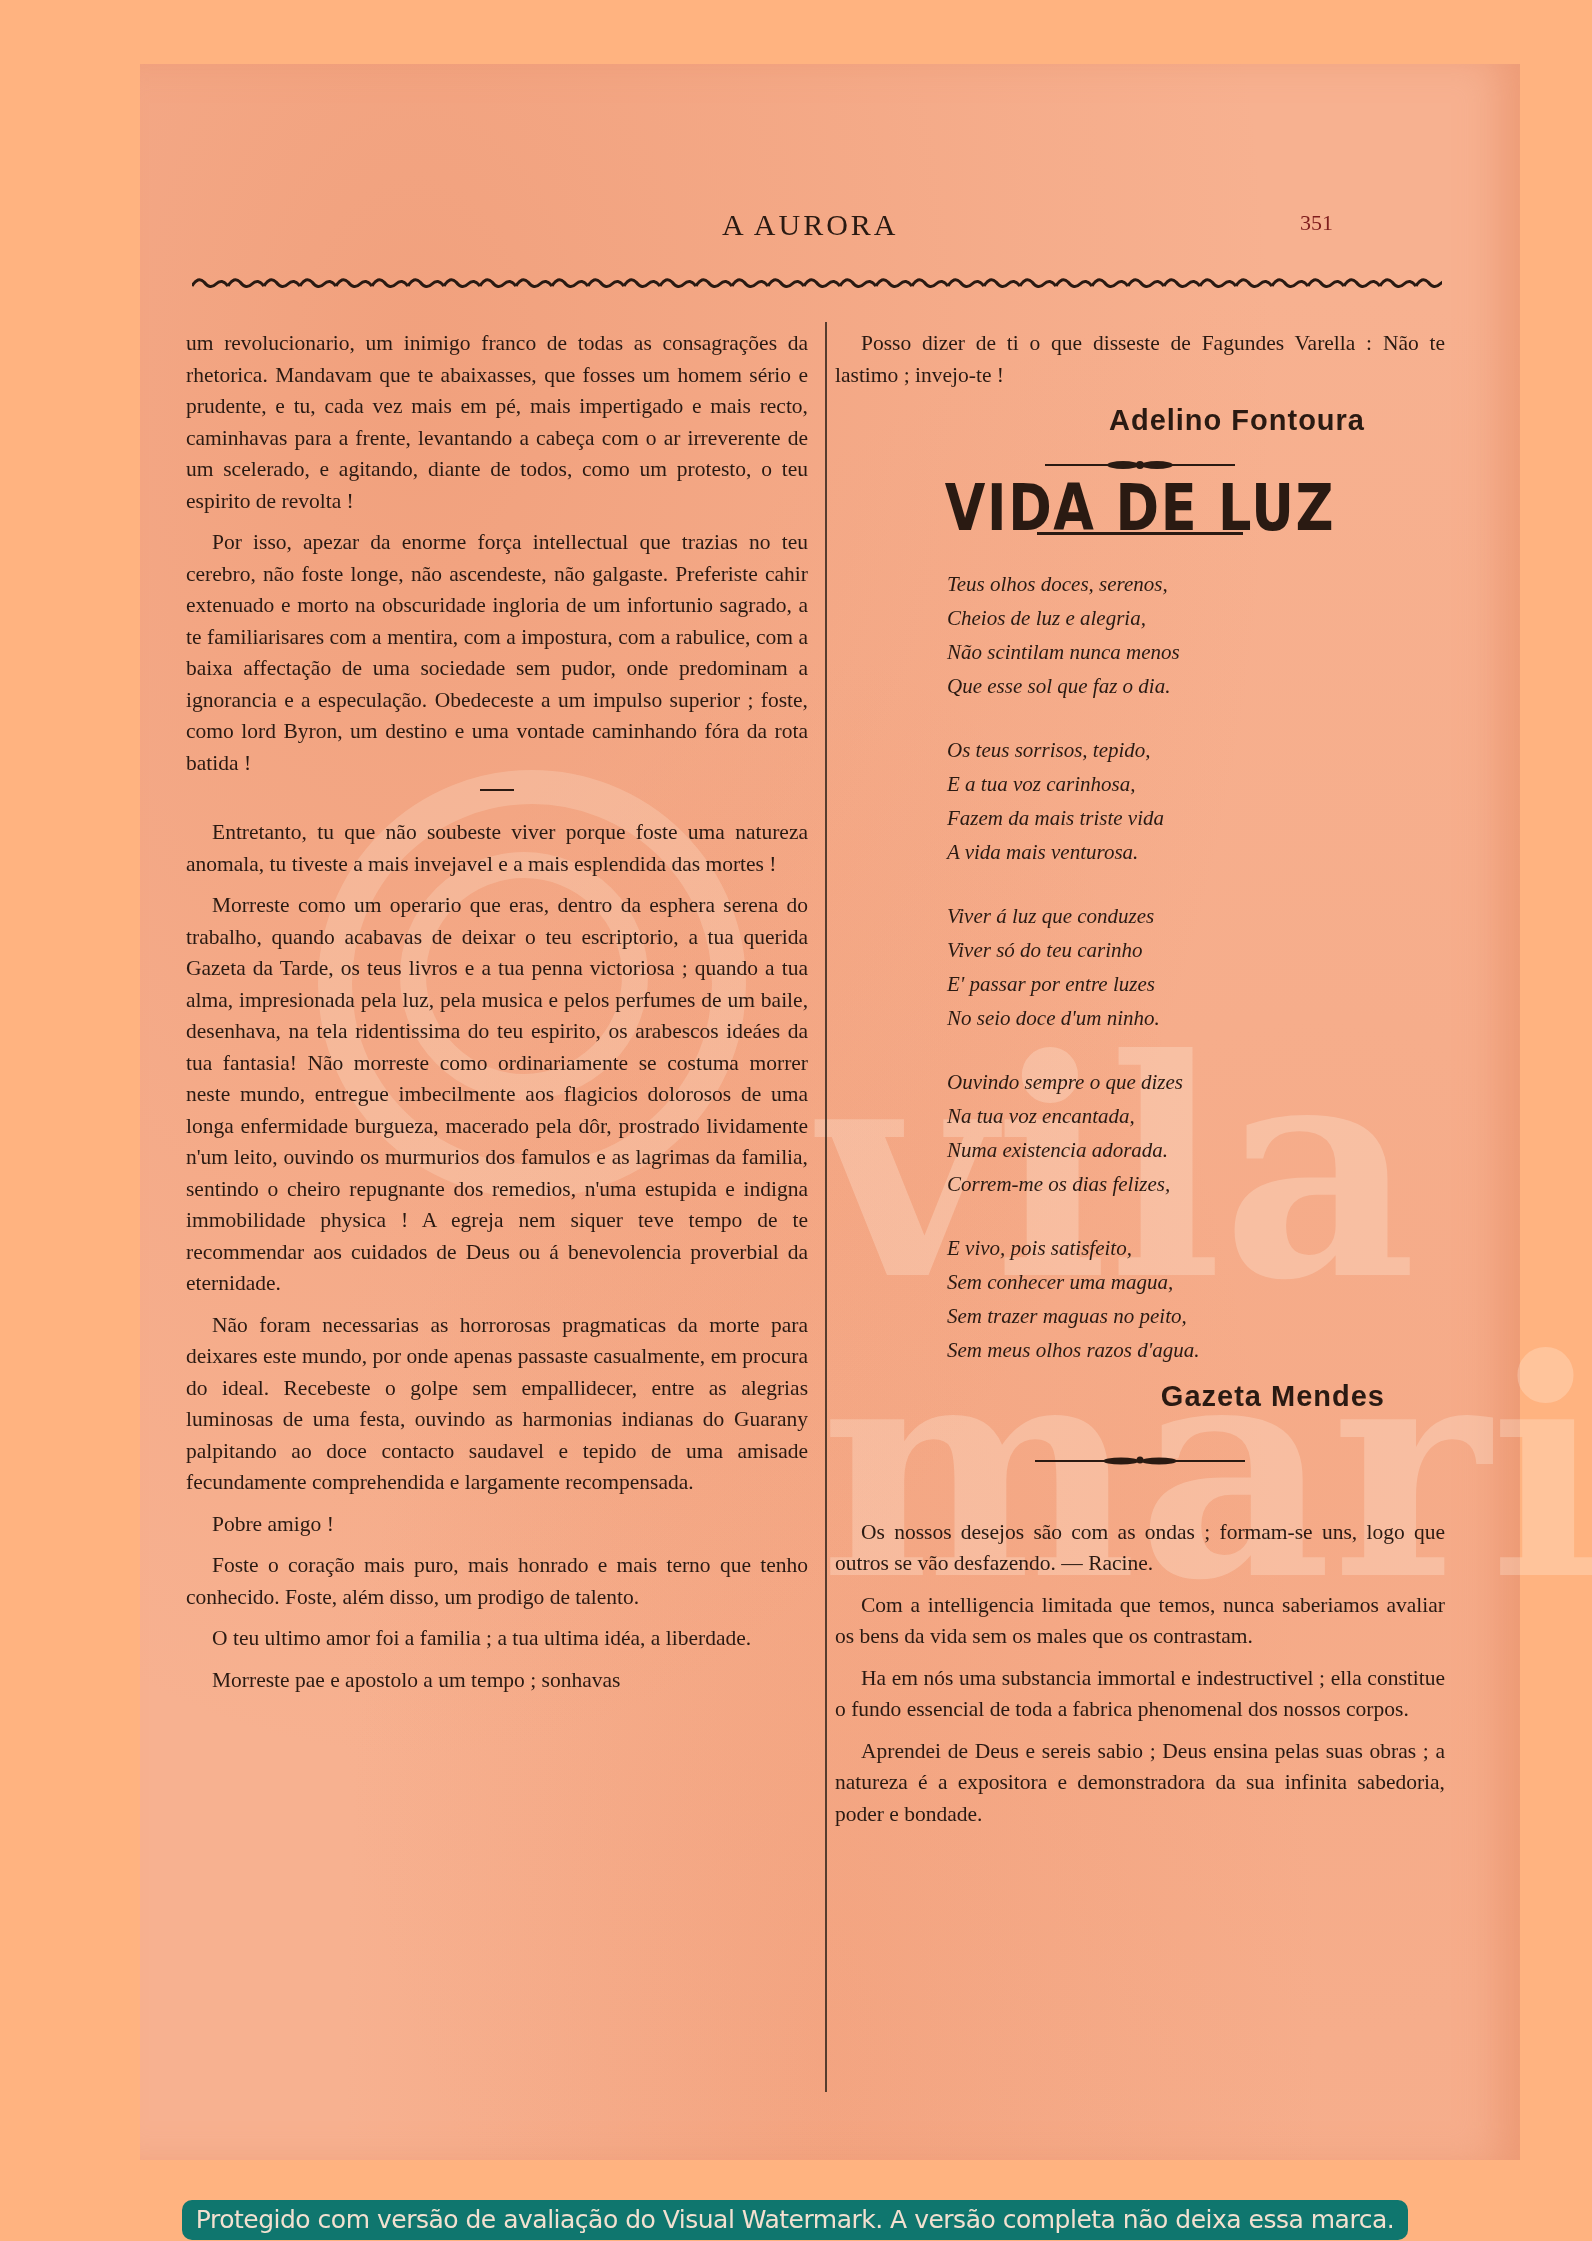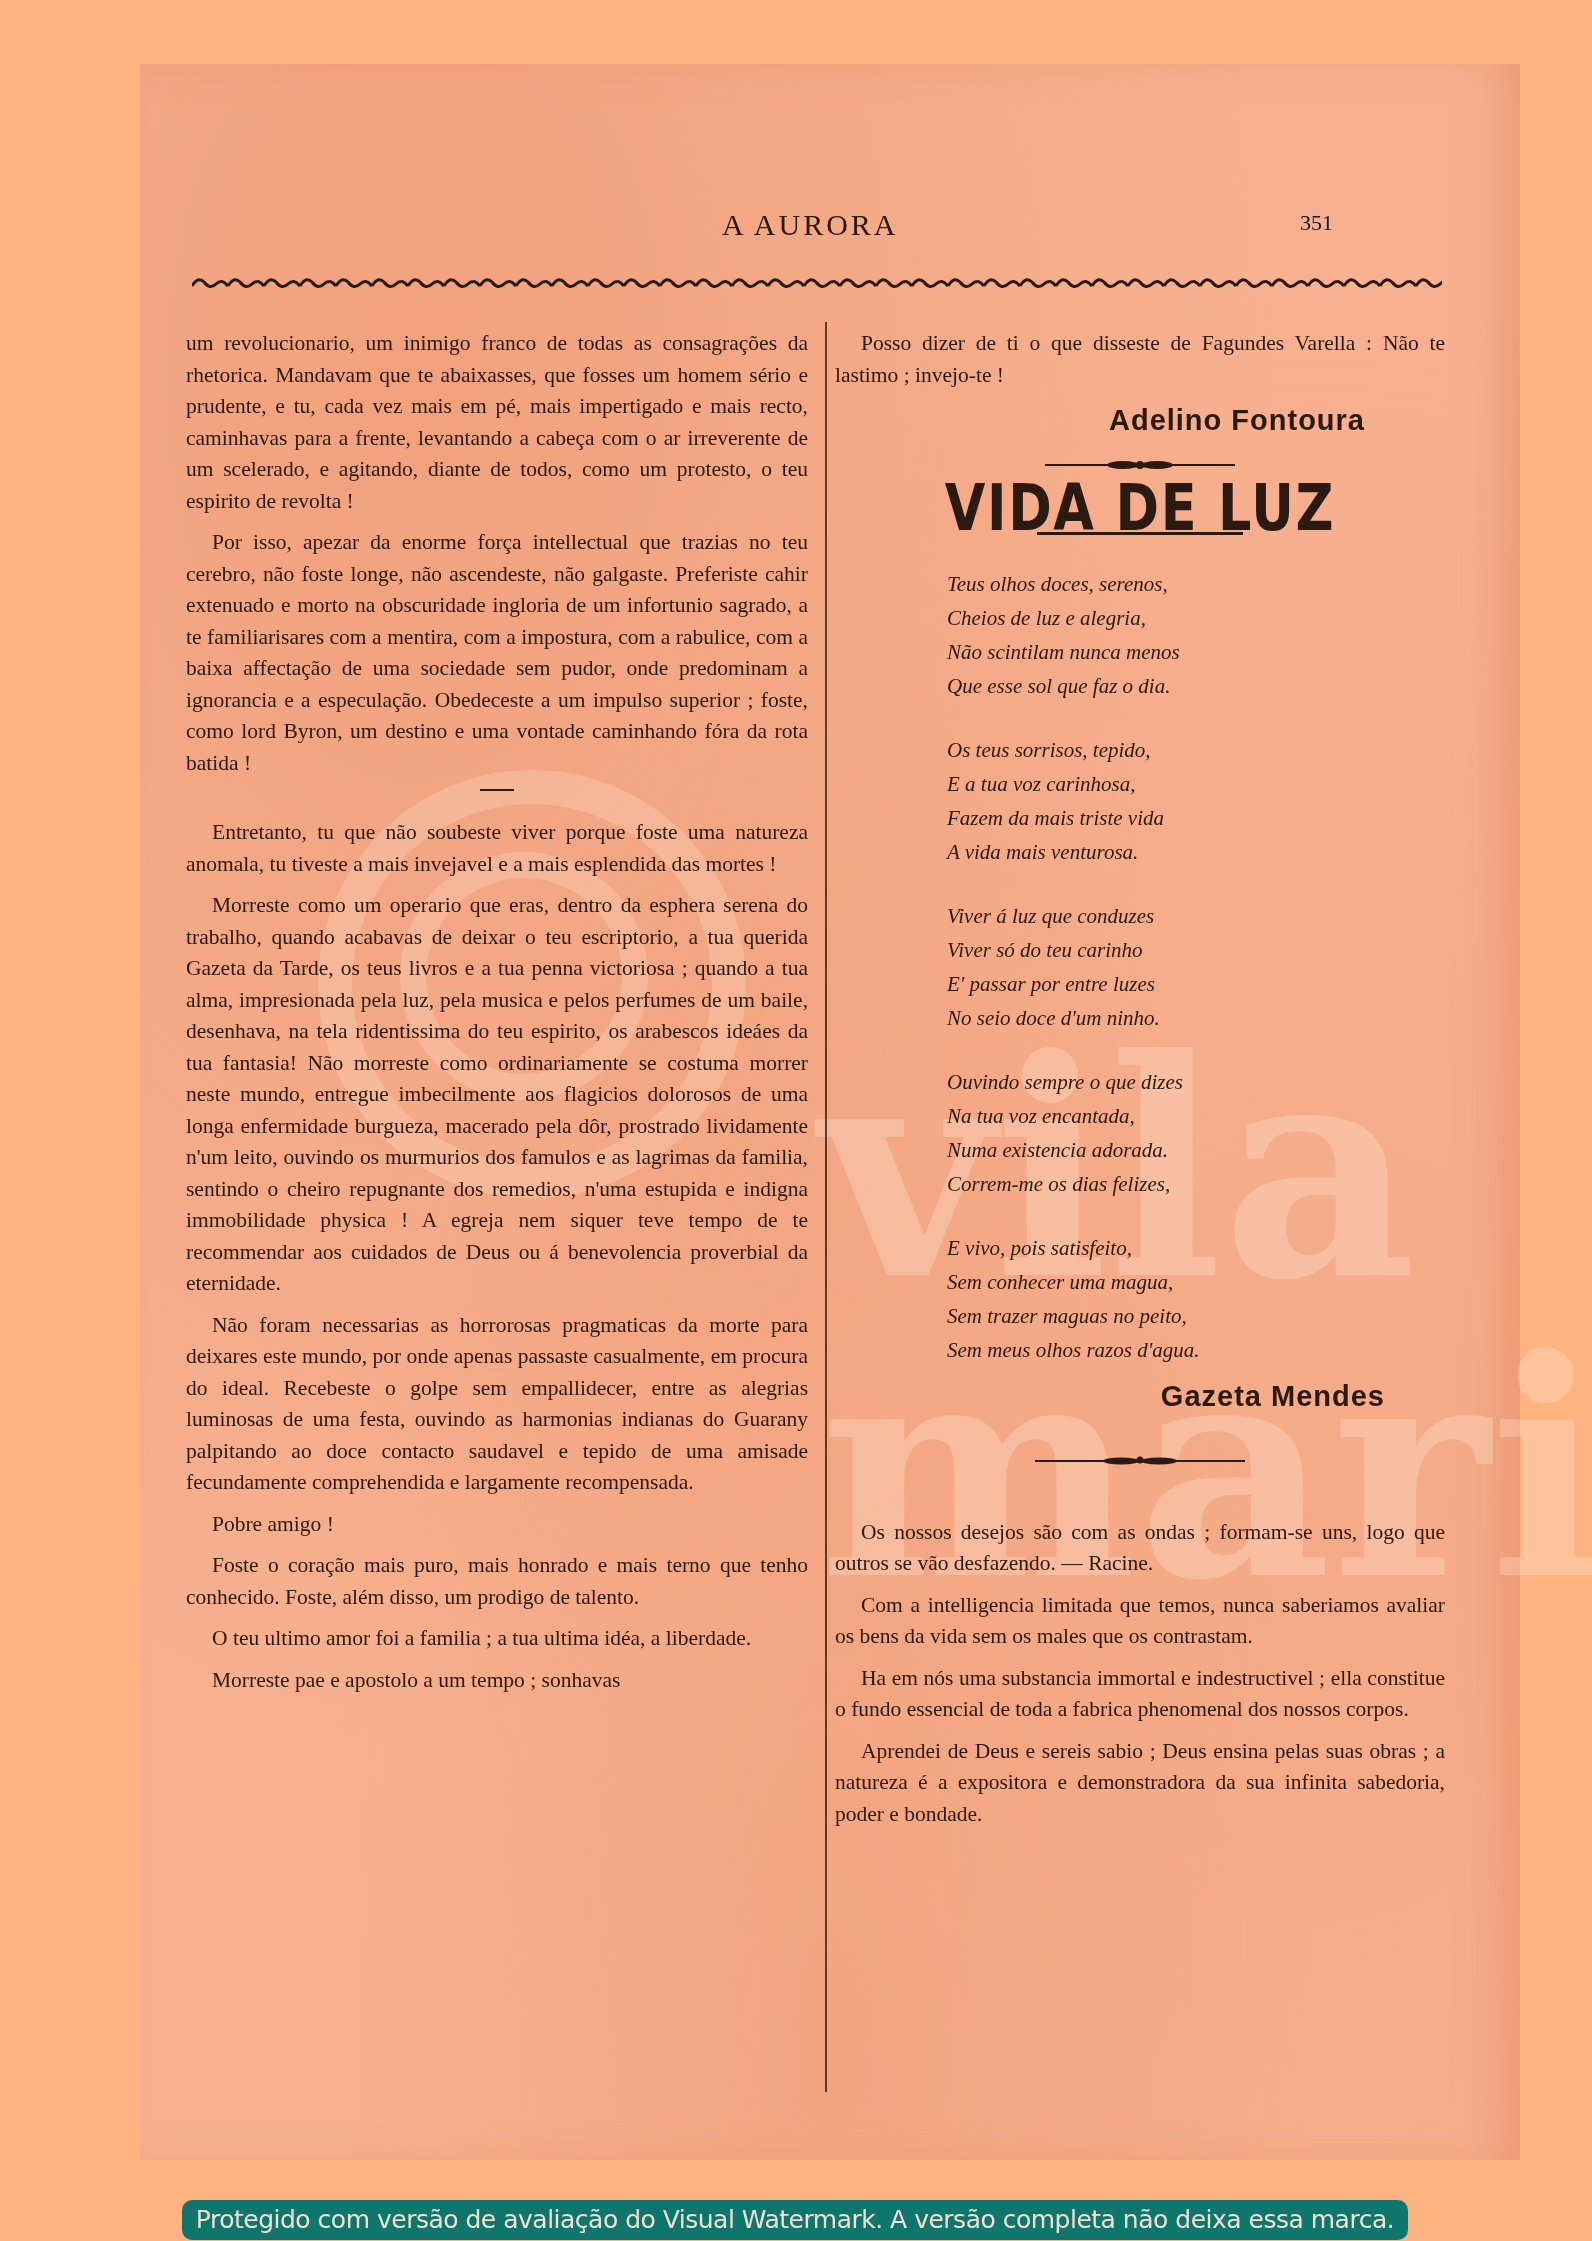--- a/index.html
+++ b/index.html
@@ -19,21 +19,21 @@
     box-shadow: -30px 0 40px -10px rgba(230,140,100,0.6) inset;
   }
   .running-head {
     position:absolute; left:0; right:0; top:210px; height:40px;
   }
   .journal-title {
     position:absolute; left:722px; top:-2px;
     font-size:30px; letter-spacing:3px; color:#2a1a12;
   }
   .page-number {
-    position:absolute; left:1300px; top:0px; font-size:22px; color:#0f172a;
+    position:absolute; left:1300px; top:0px; font-size:22px; color:#7f1d1d;
   }
   .wave-rule {
     position:absolute; left:192px; top:274px; width:1250px; height:20px;
   }
   .col {
     position:absolute; font-size:21.5px; line-height:31.5px; text-align:justify;
   }
   .col p { margin:0 0 10px 0; text-indent:26px; }
   .col p.noindent { text-indent:0; }
   .col-left { left:186px; top:328px; width:622px; }

